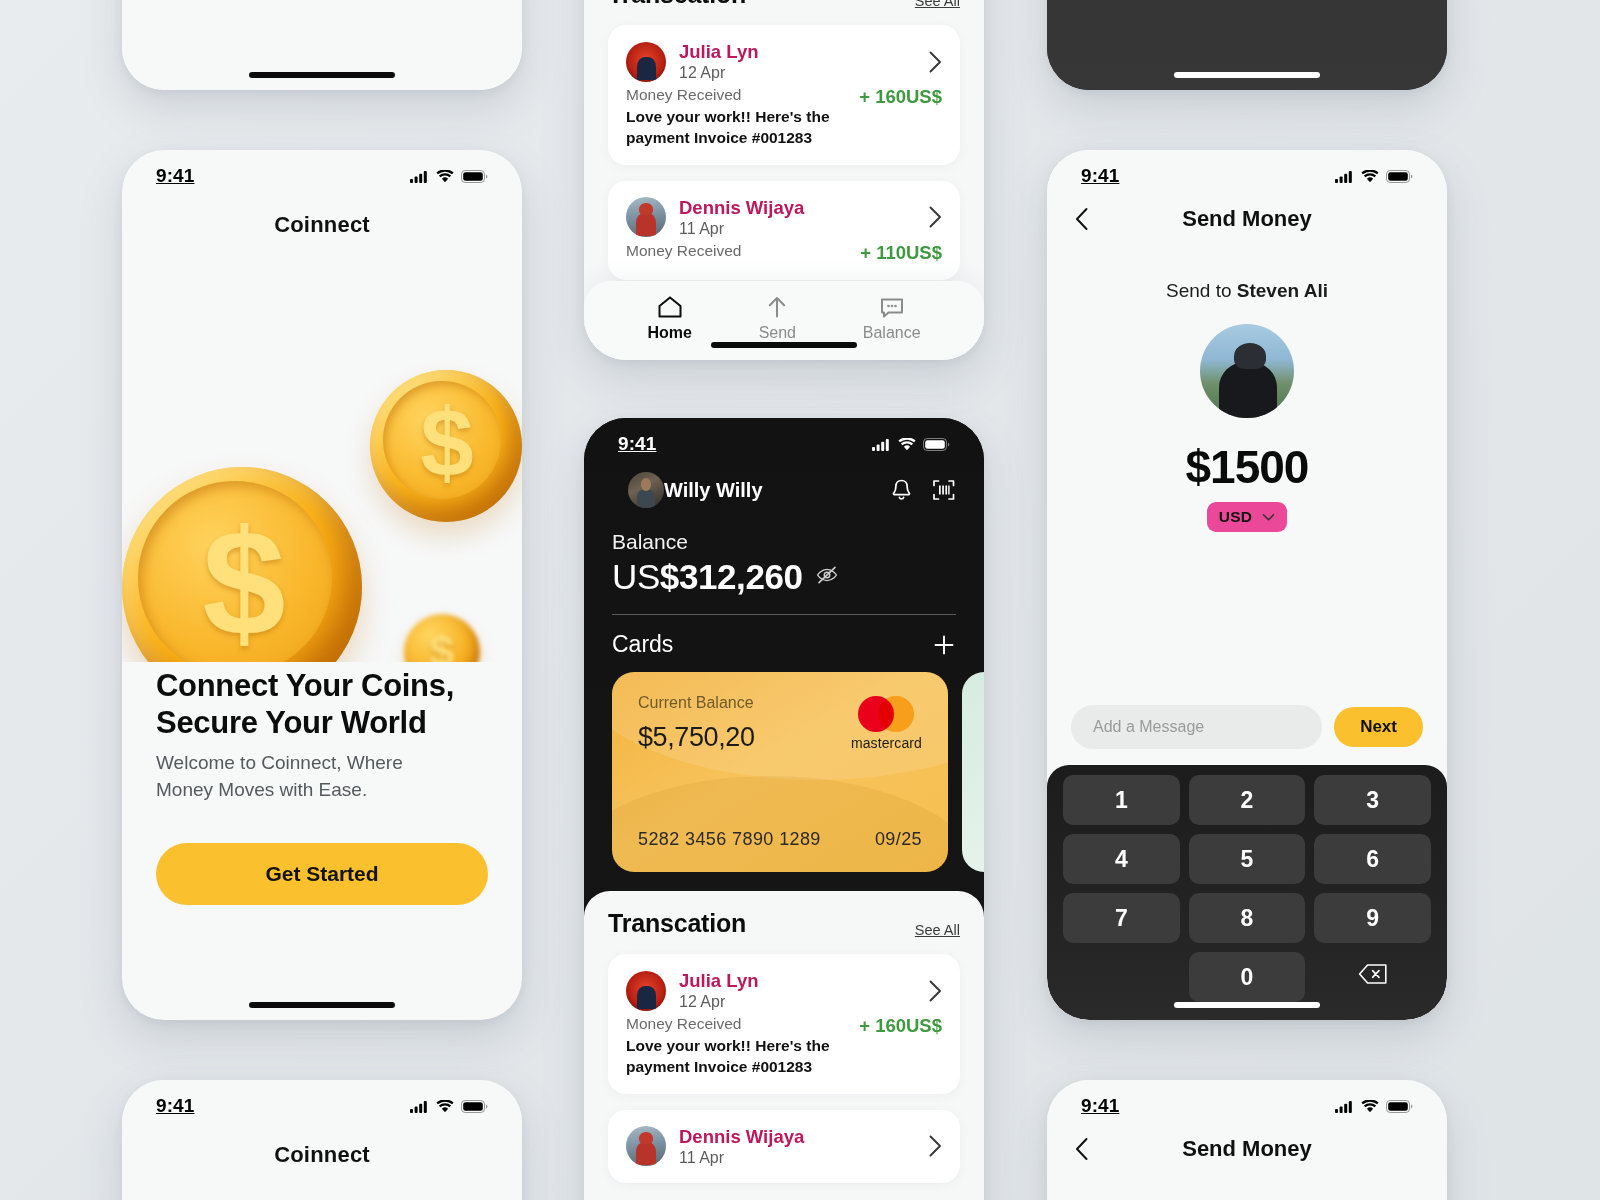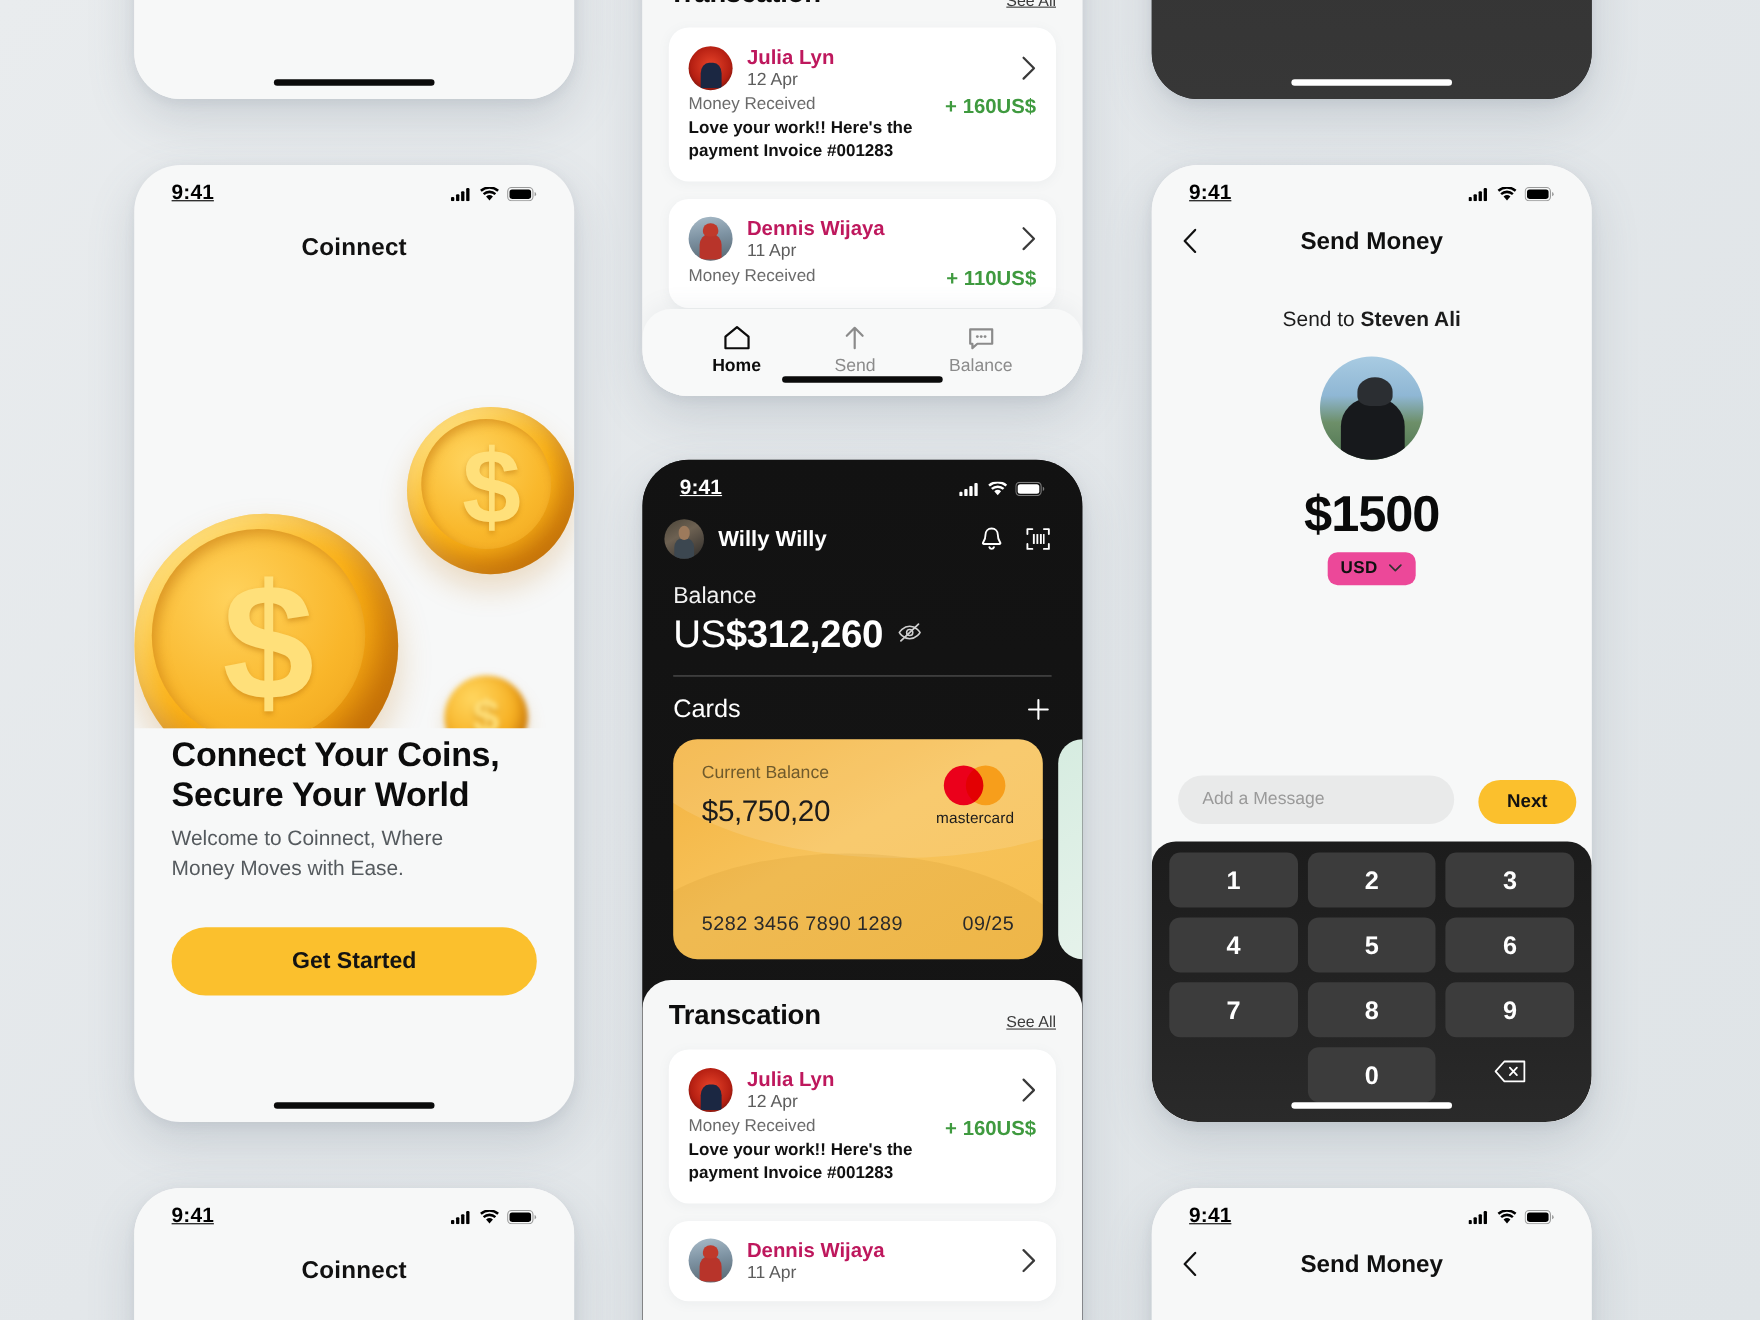--- a/index.html
+++ b/index.html
@@ -116,22 +116,22 @@
   .home-indicator {
     width: 146px; height: 6px; border-radius: 4px; background: #0b0b0b;
     margin: auto auto 12px auto;
   }
   .home-indicator.light { background: #ffffff; }
 
   
   .dk { display: flex; flex-direction: column; height: 100%; color: #fff;
         background: linear-gradient(180deg,#121212 0%,#171717 100%); }
   .dk-userrow {
-    display: flex; align-items: center; gap: 13px;
-    padding: 8px 28px 0 20px;
+    display: flex; align-items: center; 
+    padding: 8px 28px 0 44px;
   }
   .avatar { border-radius: 50%; overflow: hidden; flex: 0 0 auto; position: relative; }
   .avatar.a36 { width: 36px; height: 36px; }
   .avatar.a40 { width: 40px; height: 40px; }
   .avatar.a94 { width: 94px; height: 94px; }
   .av-willy { background: linear-gradient(150deg,#4a4438 0%,#6d6152 40%,#2d2b29 100%); }
   .av-willy::after {
     content:""; position:absolute; left:24%; top:46%; width:52%; height:60%;
     border-radius: 40% 40% 0 0; background:#3c4750;
   }
@@ -258,21 +258,21 @@
   .sm-sendto { font-size: 19px; color: #1c1c1c; font-weight: 400; }
   .sm-sendto b { font-weight: 700; }
   .sm-avatar { margin-top: 22px; }
   .sm-amount { font-size: 46px; font-weight: 800; color: #0a0a0a; margin-top: 22px; letter-spacing: -1px; }
   .sm-cur {
     margin-top: 8px; background: #ec4899; border: none; border-radius: 9px;
     padding: 6px 12px; display: flex; align-items: center; gap: 10px; cursor: pointer;
   }
   .sm-cur span { font-size: 15.5px; font-weight: 700; color: #111; letter-spacing: .3px; }
 
-  .sm-msgrow { display: flex; align-items: flex-end; gap: 22px; padding: 0 24px; margin-top: auto; }
+  .sm-msgrow { display: flex; align-items: center; gap: 12px; padding: 0 24px; margin-top: auto; }
   .sm-input {
     flex: 1; height: 44px; border-radius: 22px; border: none;
     background: #e9eaea; padding: 0 22px; font-size: 16px; color: #222;
     font-family: inherit; outline: none;
   }
   .sm-input::placeholder { color: #9a9a9a; }
   .sm-next {
     height: 40px; border-radius: 22px; border: none; background: #fbc02d;
     color: #111; font-size: 17px; font-weight: 700; padding: 0 26px;
     cursor: pointer; font-family: inherit;

